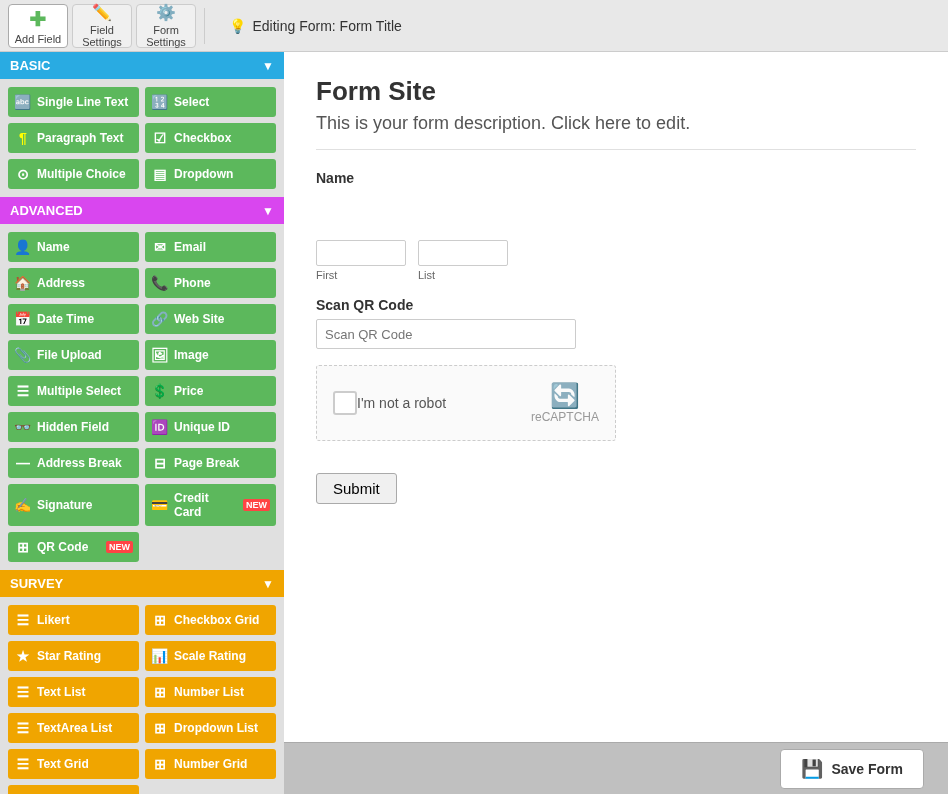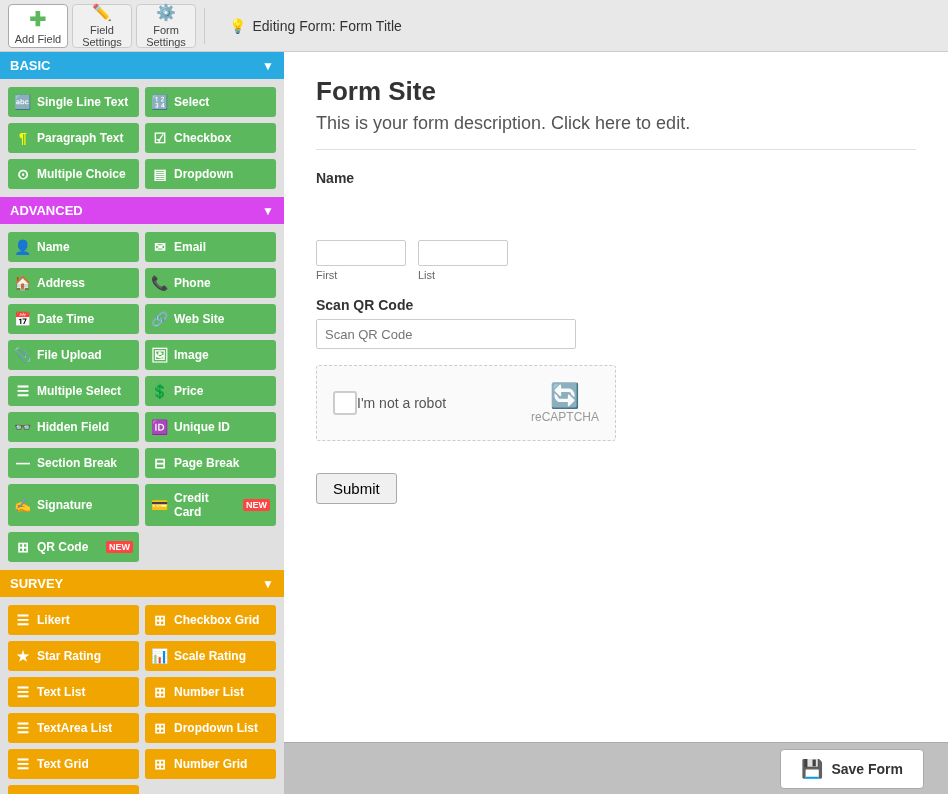--- a/index.html
+++ b/index.html
@@ -161,21 +161,21 @@
       <button class="field-btn">
         <span class="btn-icon">👓</span>
         <span>Hidden Field</span>
       </button>
       <button class="field-btn">
         <span class="btn-icon">🆔</span>
         <span>Unique ID</span>
       </button>
       <button class="field-btn">
         <span class="btn-icon">―</span>
-        <span>Section Break</span>
+        <span>Address Break</span>
       </button>
       <button class="field-btn">
         <span class="btn-icon">⊟</span>
         <span>Page Break</span>
       </button>
       <button class="field-btn">
         <span class="btn-icon">✍</span>
         <span>Signature</span>
       </button>
       <button class="field-btn" style="position:relative;">

